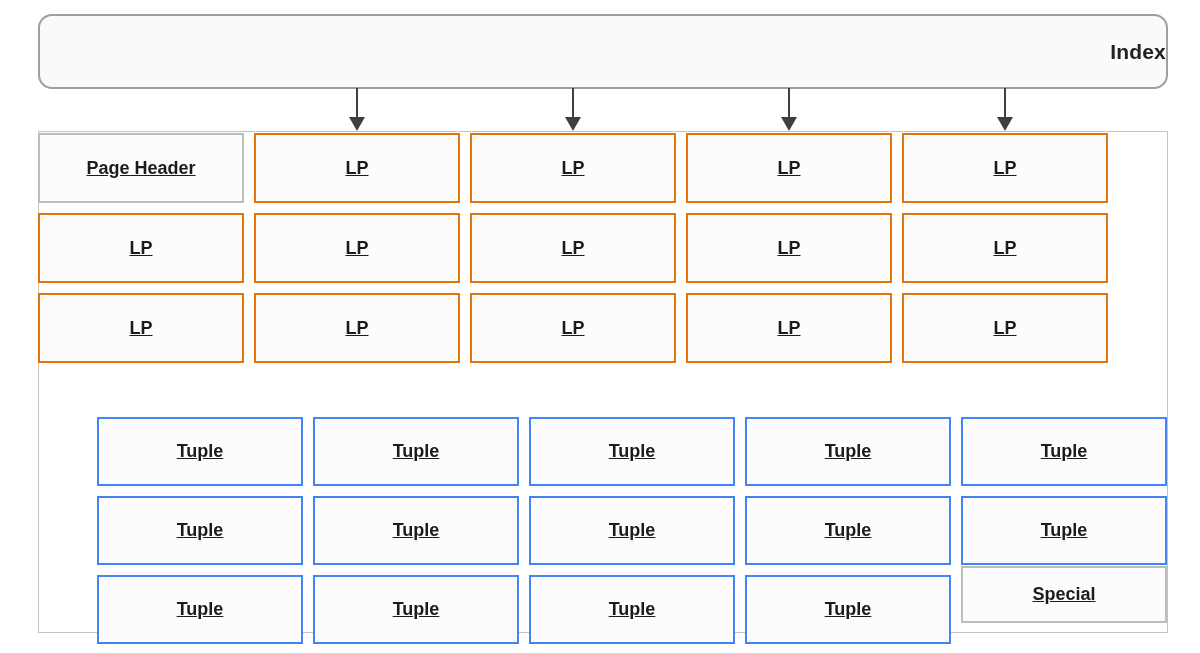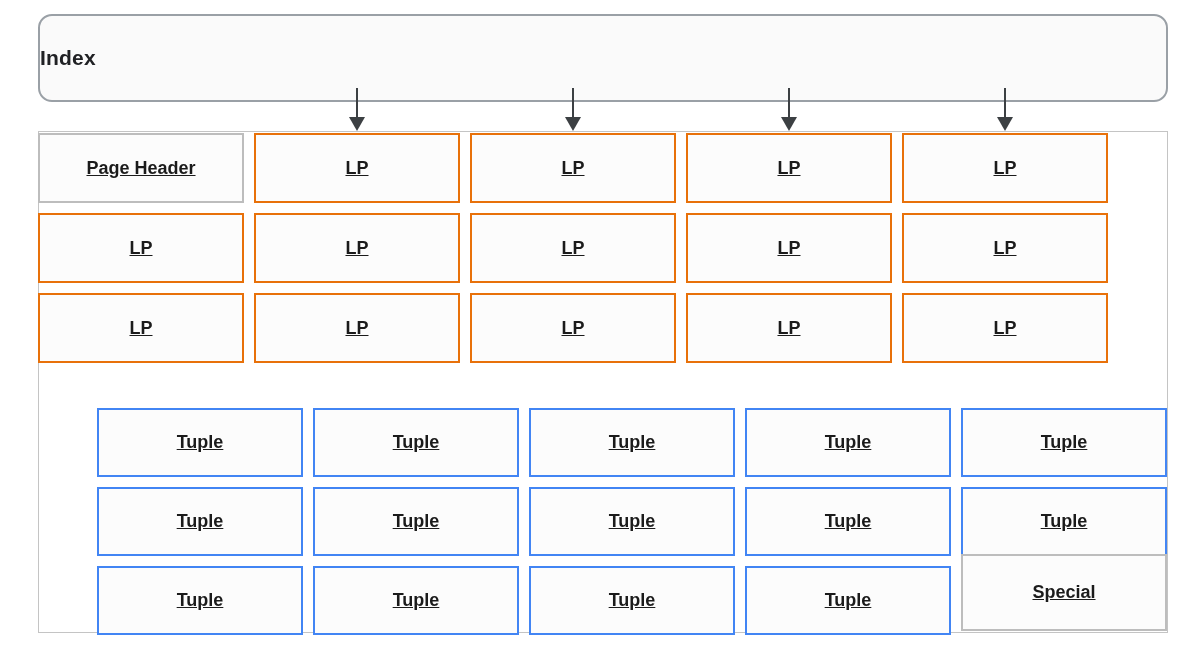--- a/index.html
+++ b/index.html
@@ -18,25 +18,25 @@
   }
   .canvas {
     position: relative;
     width: 1200px; height: 653px;
     background: #ffffff;
     overflow: hidden;
   }
   .index-box {
     position: absolute;
     left: 38px; top: 14px;
-    width: 1130px; height: 88px;
+    width: 1130px; height: 75px;
     background: #FAFAFA;
     border: 2px solid #9AA0A6;
     border-radius: 14px;
-    display: flex; align-items: center; justify-content: flex-start;
+    display: flex; align-items: center; justify-content: flex-end;
   }
   .index-label {
     font-size: 21px;
     font-weight: 700;
     letter-spacing: 0.2px;
   }
   .page-box {
     position: absolute;
     left: 38px; top: 131px;
     width: 1130px; height: 502px;
@@ -47,21 +47,21 @@
     position: absolute;
     display: flex; align-items: center; justify-content: center;
     background: var(--fill);
     font-size: 18px;
     font-weight: 600;
     color: #1b1b1b;
     z-index: 2;
     text-decoration: underline;
   }
   .cell.lp      { border: 2px solid var(--lp); }
-  .cell.tuple   { border: 2px solid var(--tuple); }
+  .cell.tuple   { border: 2px solid var(--tuple); margin-top: 9px; }
   .cell.header  { border: 2px solid var(--neutral); }
   .cell.special { border: 2px solid var(--neutral); }
   .arrow {
     position: absolute;
     top: 88px;
     width: 16px; height: 44px;
     z-index: 1;
   }
   .arrow .stem {
     position: absolute;
@@ -127,15 +127,15 @@
       <div class="cell tuple" style="left: 961px; top: 408px; width: 206px; height: 69px;">Tuple</div>
       <div class="cell tuple" style="left: 97px; top: 487px; width: 206px; height: 69px;">Tuple</div>
       <div class="cell tuple" style="left: 313px; top: 487px; width: 206px; height: 69px;">Tuple</div>
       <div class="cell tuple" style="left: 529px; top: 487px; width: 206px; height: 69px;">Tuple</div>
       <div class="cell tuple" style="left: 745px; top: 487px; width: 206px; height: 69px;">Tuple</div>
       <div class="cell tuple" style="left: 961px; top: 487px; width: 206px; height: 69px;">Tuple</div>
       <div class="cell tuple" style="left: 97px; top: 566px; width: 206px; height: 69px;">Tuple</div>
       <div class="cell tuple" style="left: 313px; top: 566px; width: 206px; height: 69px;">Tuple</div>
       <div class="cell tuple" style="left: 529px; top: 566px; width: 206px; height: 69px;">Tuple</div>
       <div class="cell tuple" style="left: 745px; top: 566px; width: 206px; height: 69px;">Tuple</div>
-      <div class="cell special" style="left: 961px; top: 554px; width: 206px; height: 77px;">Special</div>
+      <div class="cell special" style="left: 961px; top: 566px; width: 206px; height: 57px;">Special</div>
     </div>
 </div>
 
 </body></html>

